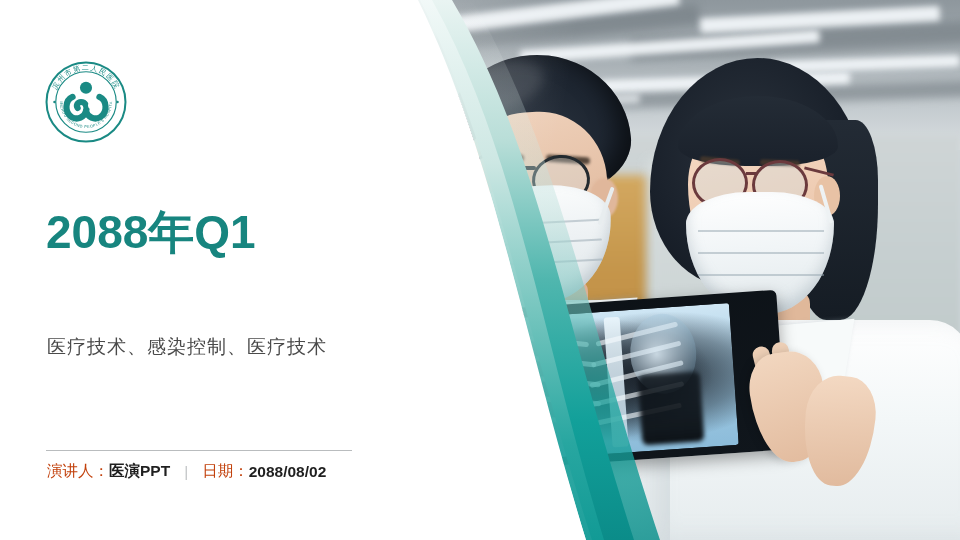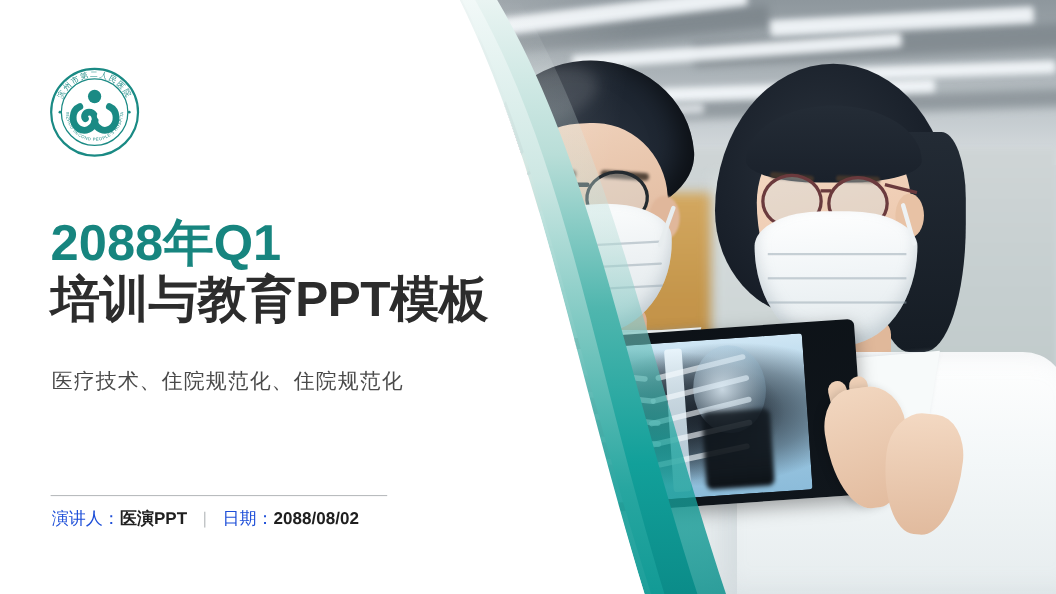--- a/index.html
+++ b/index.html
@@ -272,21 +272,21 @@
   
   .curve-layer{position:absolute;inset:0;pointer-events:none;}
   .curve-layer svg{display:block;width:960px;height:540px;}
 
   
   .content{position:absolute;left:0;top:0;width:440px;height:540px;z-index:6;}
 
   .logo{position:absolute;left:44px;top:60px;width:84px;height:84px;}
   .logo svg{display:block;width:84px;height:84px;}
 
-  .title-block{position:absolute;left:46px;top:196px;width:400px;}
+  .title-block{position:absolute;left:46px;top:208px;width:400px;}
   .title-1{
     font-size:46px;line-height:1.06;font-weight:bold;color:#17857f;
     letter-spacing:0px;white-space:nowrap;
   }
   .title-2{
     font-size:45px;line-height:1.12;font-weight:bold;color:#2c2c2c;
     letter-spacing:-0.5px;white-space:nowrap;margin-top:2px;
   }
   .subtitle{
     position:absolute;left:47px;top:334px;
@@ -294,21 +294,21 @@
   }
 
   .divider{
     position:absolute;left:46px;top:450px;width:306px;height:1px;background:#b9bcbe;
   }
   .meta{
     position:absolute;left:47px;top:461px;
     font-size:15.5px;color:#3d3d3d;white-space:nowrap;
     display:flex;align-items:center;
   }
-  .meta .lbl{color:#1d4ed8;}
+  .meta .lbl{color:#c2410c;}
   .meta .val{font-weight:bold;color:#1f1f1f;}
   .meta .sep{display:inline-block;margin:0 14px;color:#c2c5c7;}
   .footer{
     position:absolute;left:47px;top:505px;
     font-size:14px;color:#6e7173;white-space:nowrap;
   }
 </style>
 </head>
 <body>
 
@@ -458,24 +458,23 @@
 
         <circle cx="50" cy="33" r="7.2" fill="#1a8a84"></circle>
         <path d="M 34,44 C 25,48 24,62 33,68 C 40,72 48,68 50,61 C 52,55 49,50 44,50 C 40,50 38,54 40,57" fill="none" stroke="#1a8a84" stroke-width="7.4" stroke-linecap="round"></path>
         <path d="M 66,44 C 75,48 76,62 67,68 C 60,72 52,68 50,61" fill="none" stroke="#1a8a84" stroke-width="7.4" stroke-linecap="round"></path>
         <circle cx="57" cy="54" r="4.6" fill="#ffffff"></circle>
       </svg>
     </div>
 
     <div class="title-block">
       <div class="title-1">2088年Q1</div>
-      <div class="title-2">培训与教育PPT模板</div>
-    </div>
-
-    <div class="subtitle">医疗技术、住院规范化、住院规范化</div>
+    </div>
+
+    <div class="subtitle">医疗技术、感染控制、医疗技术</div>
 
     <div class="divider"></div>
 
     <div class="meta">
       <span class="lbl">演讲人：</span>
       <span class="val">医演PPT</span>
       <span class="sep">|</span>
       <span class="lbl">日期：</span>
       <span class="val">2088/08/02</span>
     </div>

